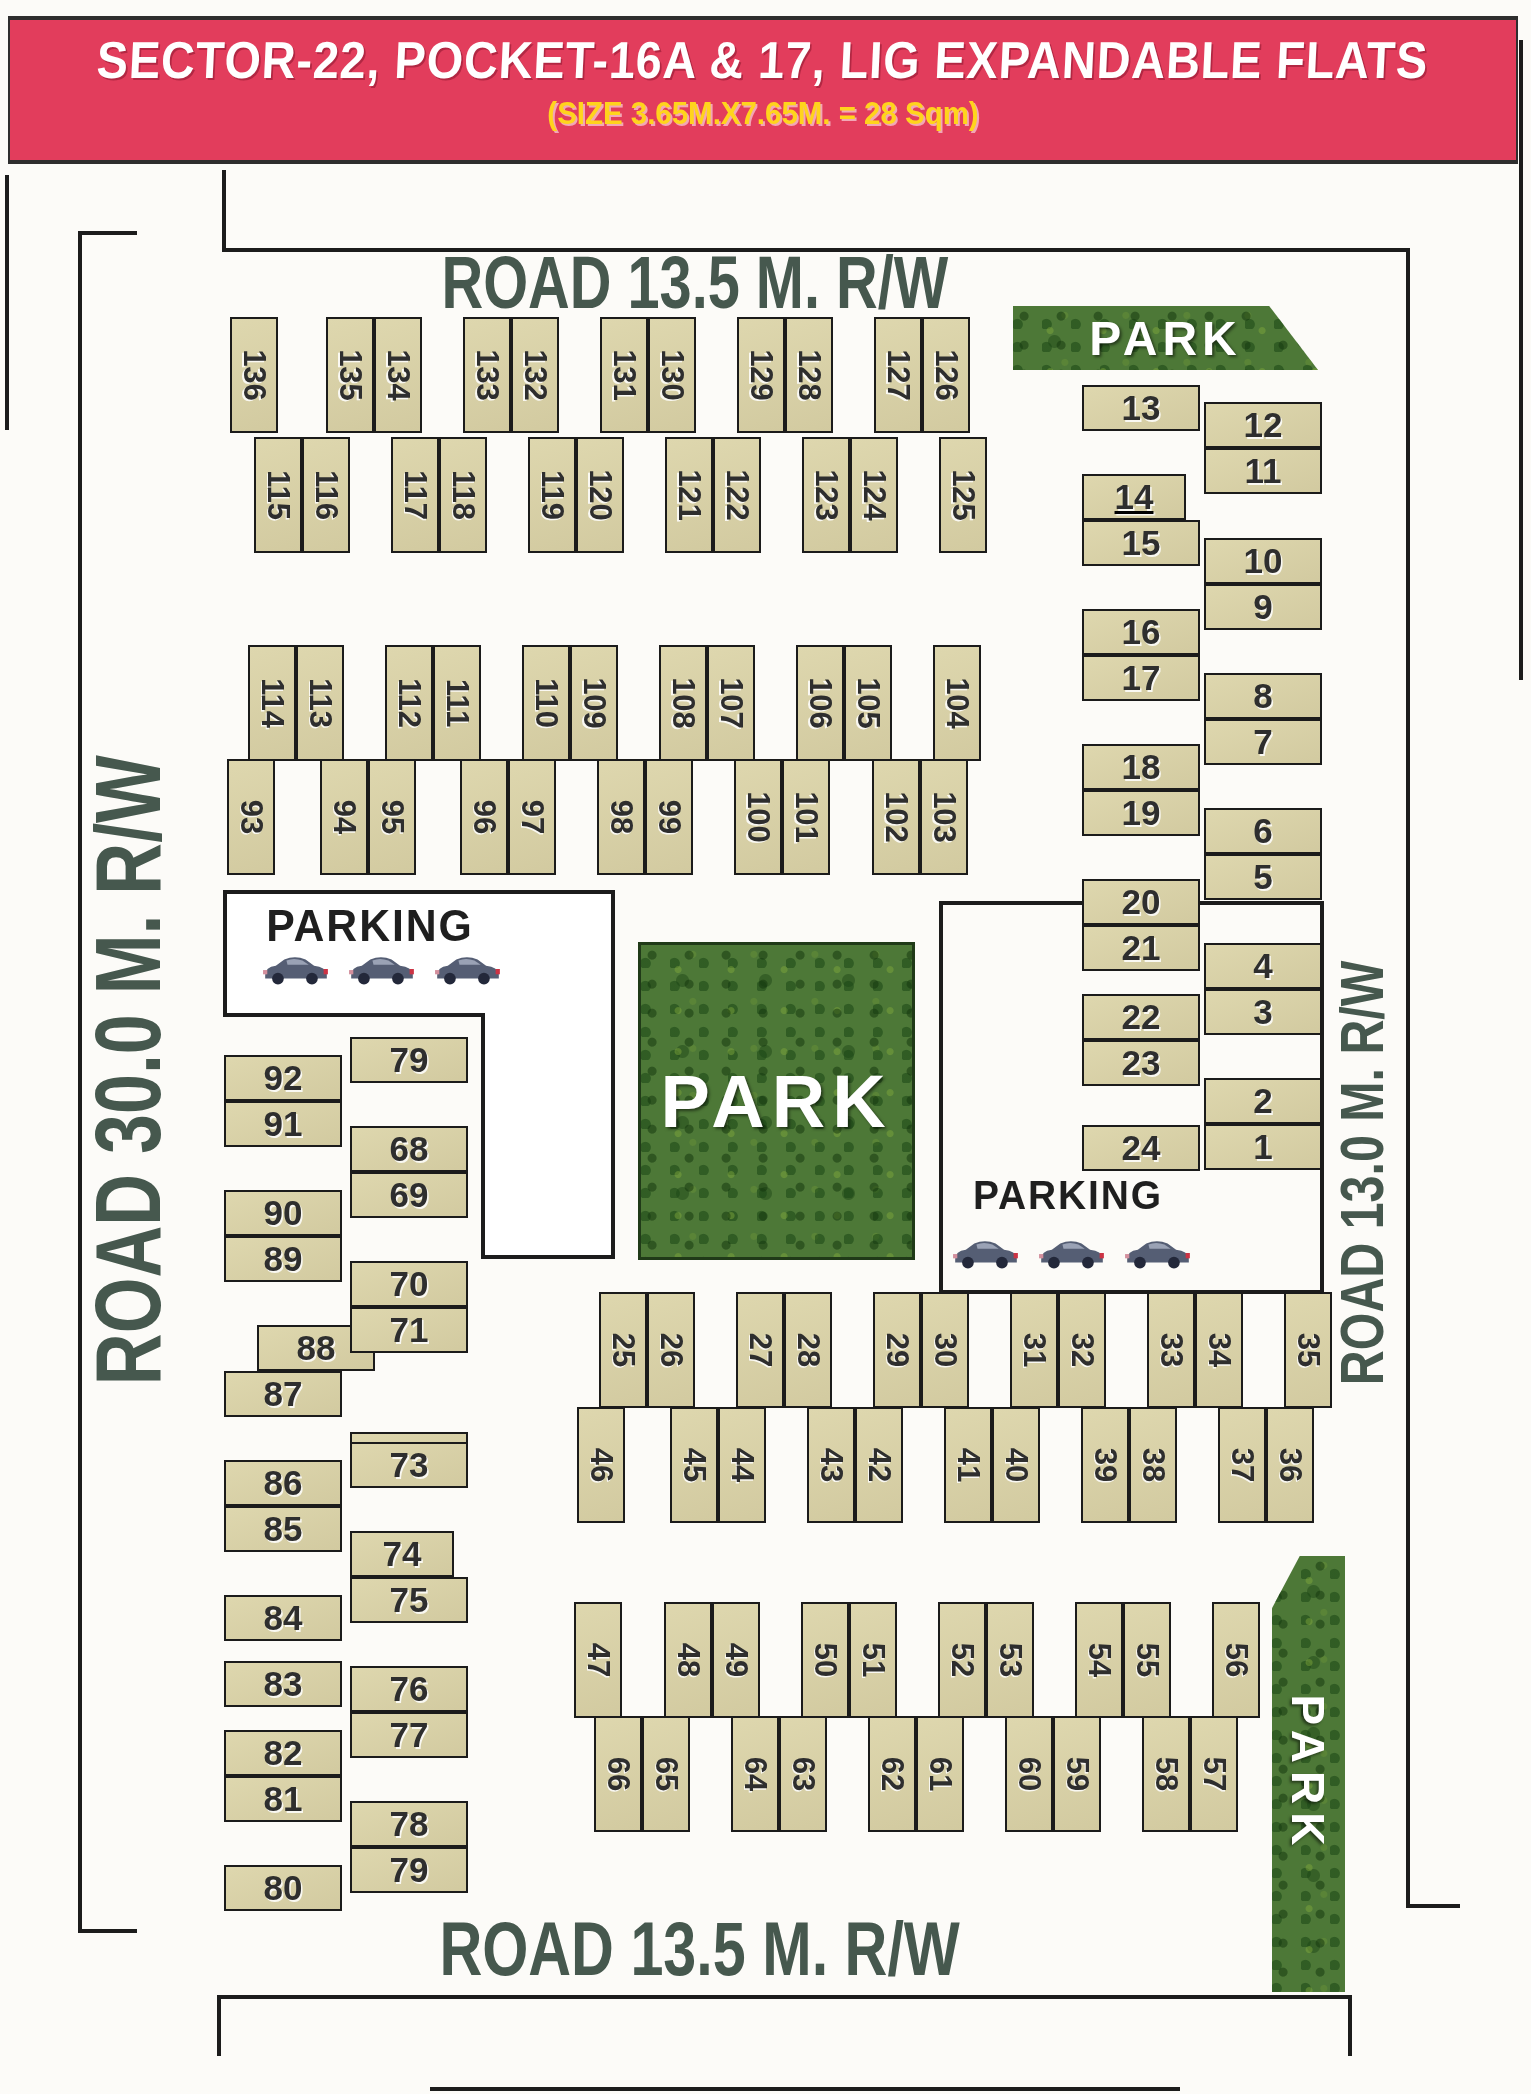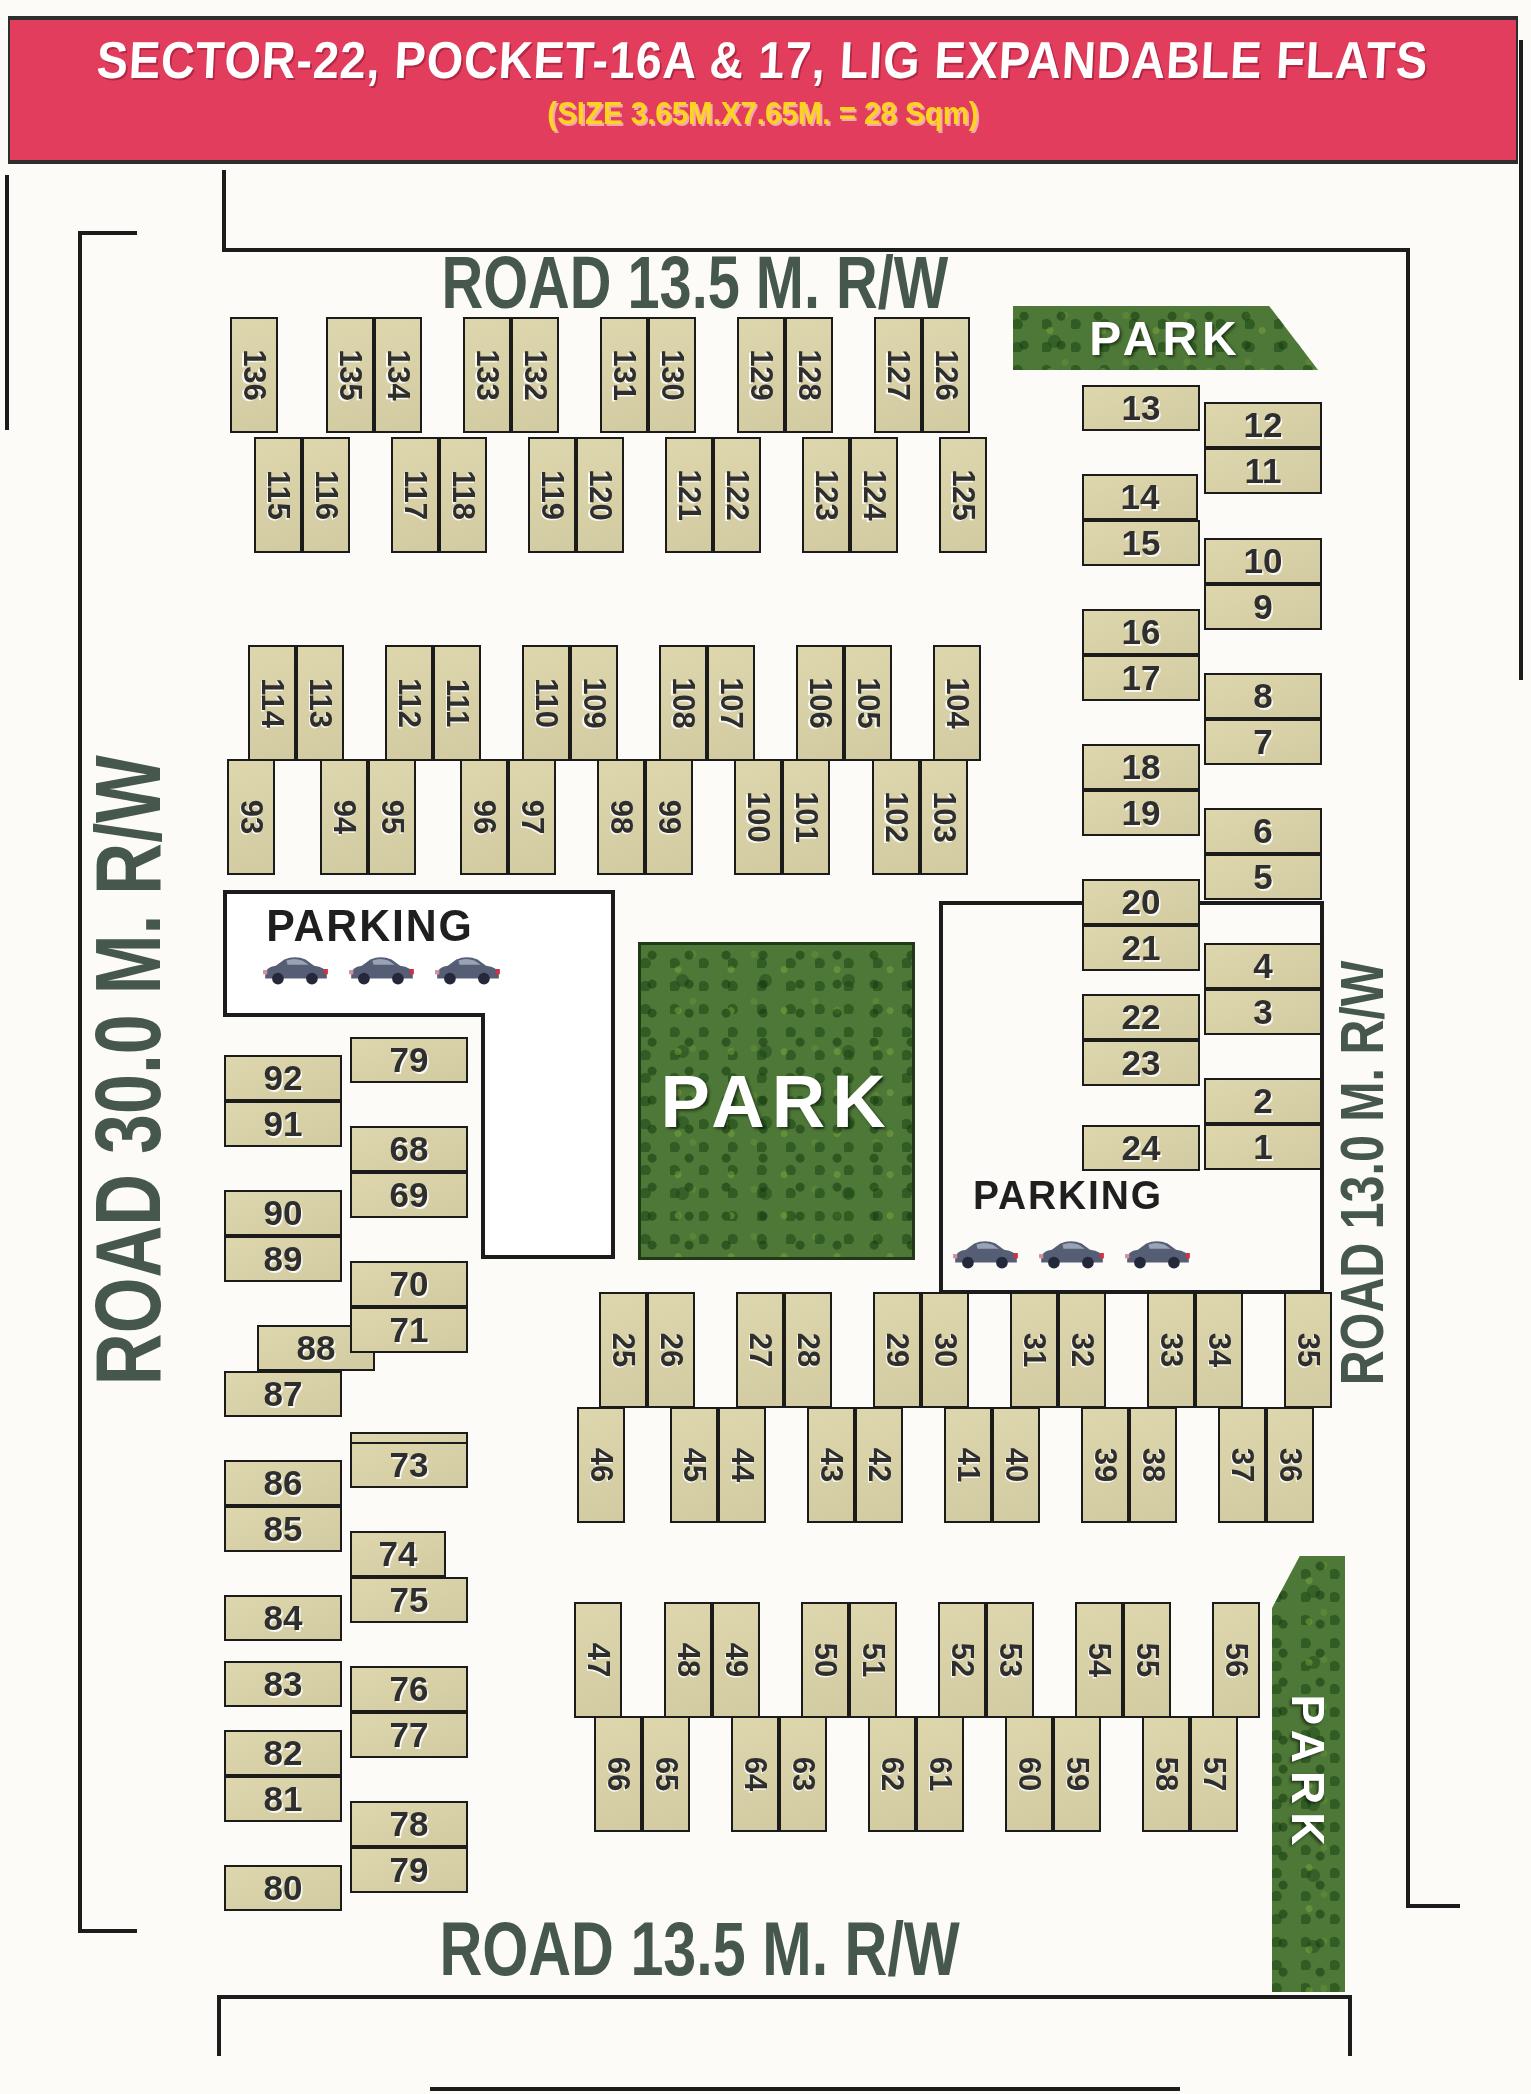--- a/index.html
+++ b/index.html
@@ -421,21 +421,21 @@
       </div>
       <div class="plot v" style="left: 1142px; top: 1716px; width: 48px; height: 116px;">
         <span class="n">58</span>
       </div>
       <div class="plot v" style="left: 1190px; top: 1716px; width: 48px; height: 116px;">
         <span class="n">57</span>
       </div>
       <div class="plot h" style="left: 1082px; top: 385px; width: 118px; height: 46px;">
         <span class="n">13</span>
       </div>
-      <div class="plot h" style="left: 1082px; top: 474px; width: 116px; height: 46px;">
+      <div class="plot h" style="left: 1082px; top: 474px; width: 104px; height: 46px; text-decoration: underline;">
         <span class="n">14</span>
       </div>
       <div class="plot h" style="left: 1082px; top: 520px; width: 118px; height: 46px;">
         <span class="n">15</span>
       </div>
       <div class="plot h" style="left: 1082px; top: 609px; width: 118px; height: 46px;">
         <span class="n">16</span>
       </div>
       <div class="plot h" style="left: 1082px; top: 655px; width: 118px; height: 46px;">
         <span class="n">17</span>
@@ -550,21 +550,21 @@
       </div>
       <div class="plot h" style="left: 350px; top: 1307px; width: 118px; height: 46px;">
         <span class="n">71</span>
       </div>
       <div class="plot h" style="left: 350px; top: 1396px; width: 118px; height: 46px; margin-top: 36px;">
         <span class="n">72</span>
       </div>
       <div class="plot h" style="left: 350px; top: 1442px; width: 118px; height: 46px;">
         <span class="n">73</span>
       </div>
-      <div class="plot h" style="left: 350px; top: 1531px; width: 96px; height: 46px;">
+      <div class="plot h" style="left: 350px; top: 1531px; width: 104px; height: 46px;">
         <span class="n">74</span>
       </div>
       <div class="plot h" style="left: 350px; top: 1577px; width: 118px; height: 46px;">
         <span class="n">75</span>
       </div>
       <div class="plot h" style="left: 350px; top: 1666px; width: 118px; height: 46px;">
         <span class="n">76</span>
       </div>
       <div class="plot h" style="left: 350px; top: 1712px; width: 118px; height: 46px;">
         <span class="n">77</span>

